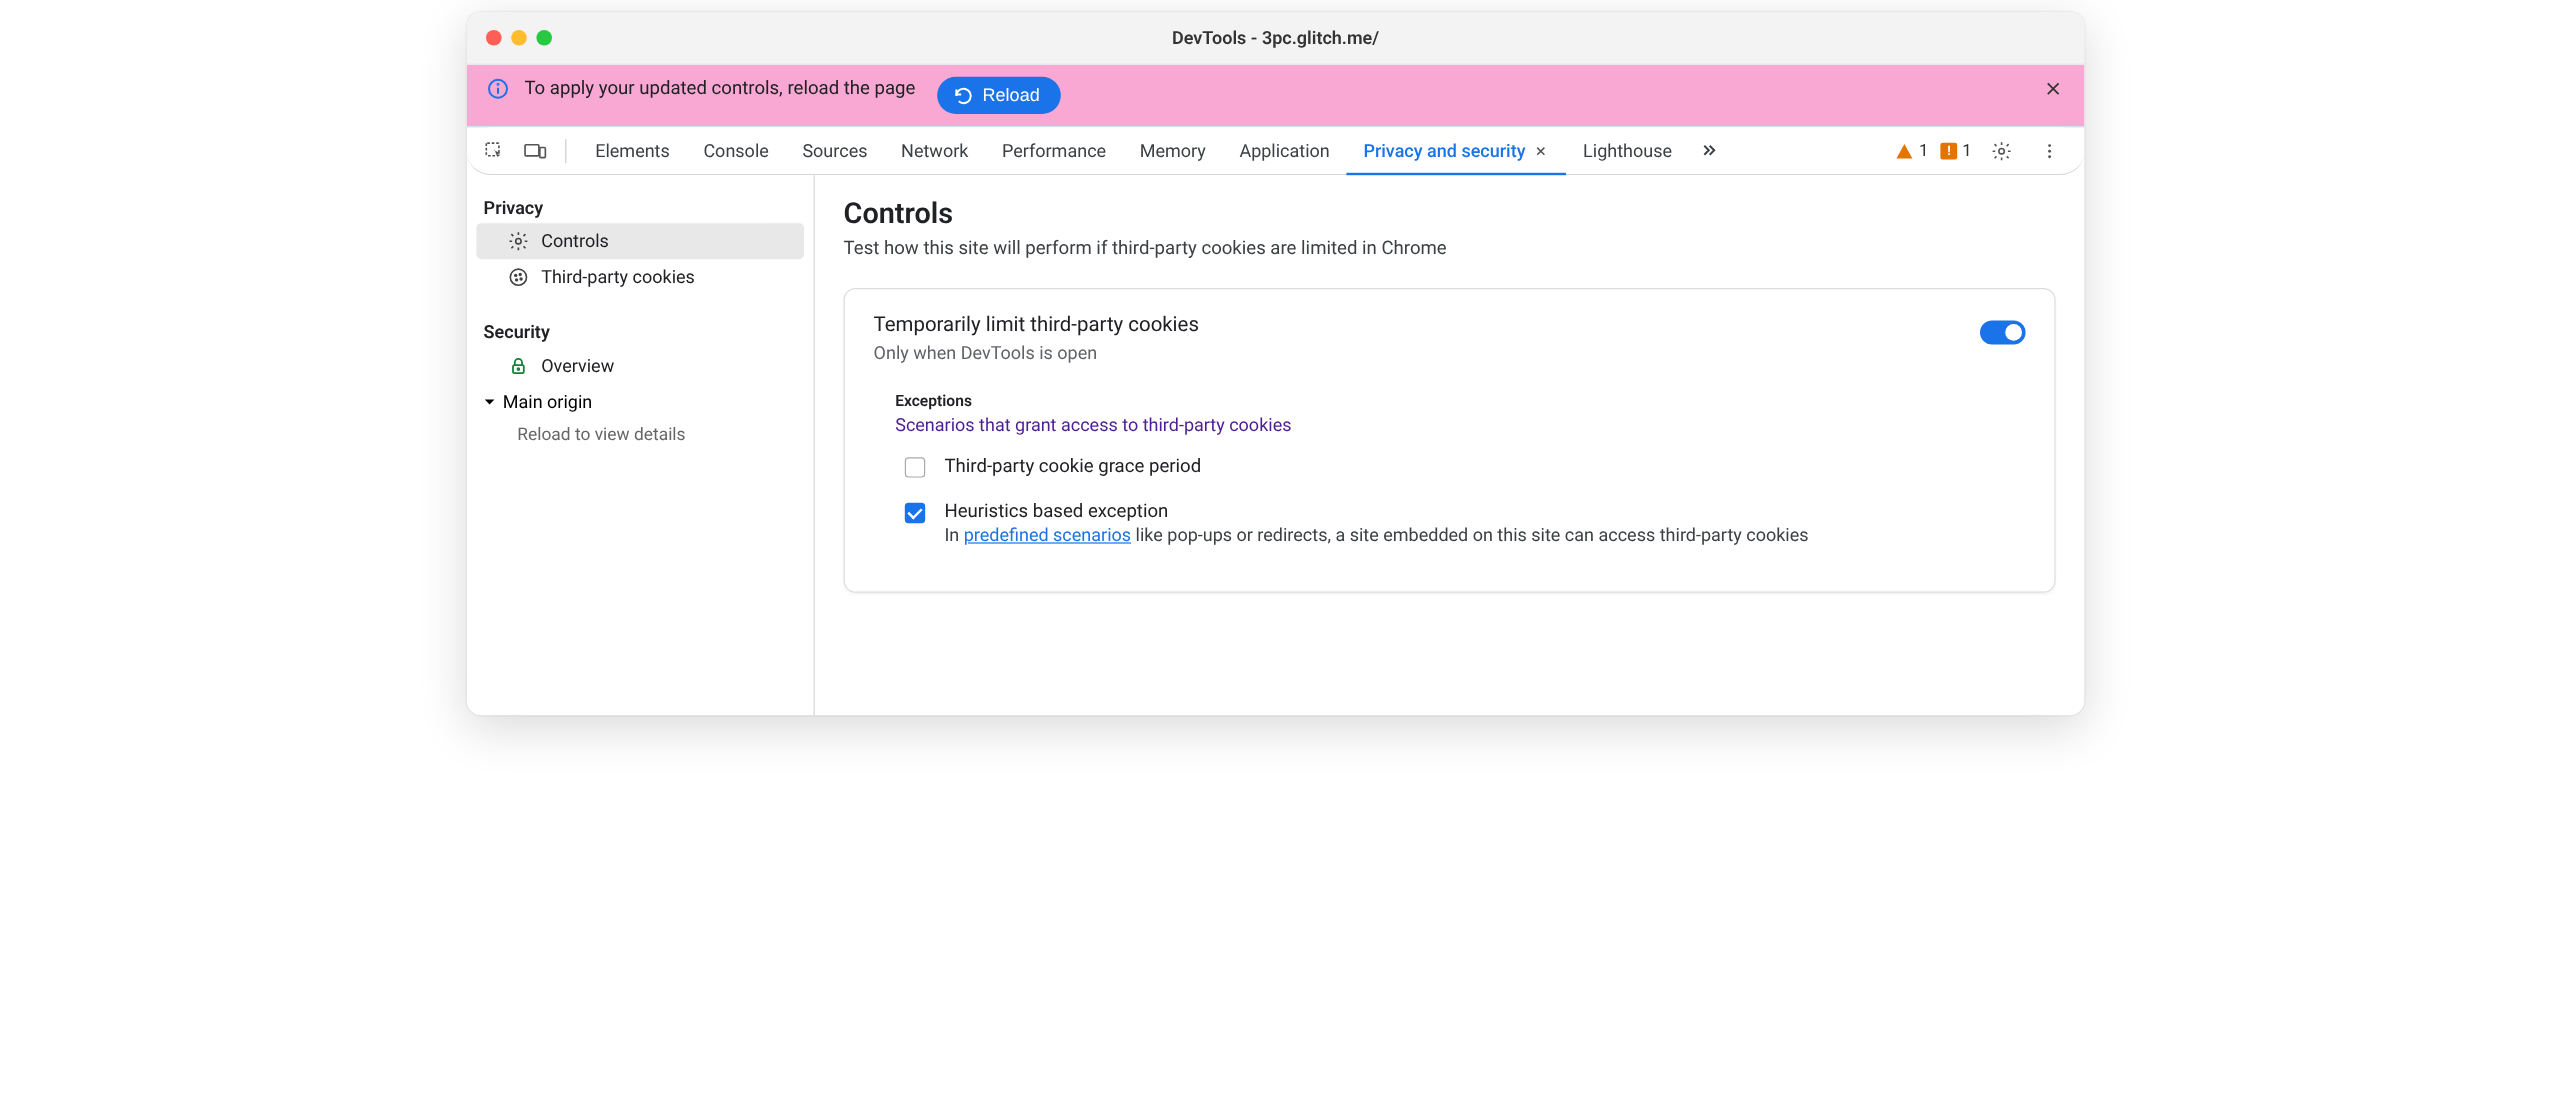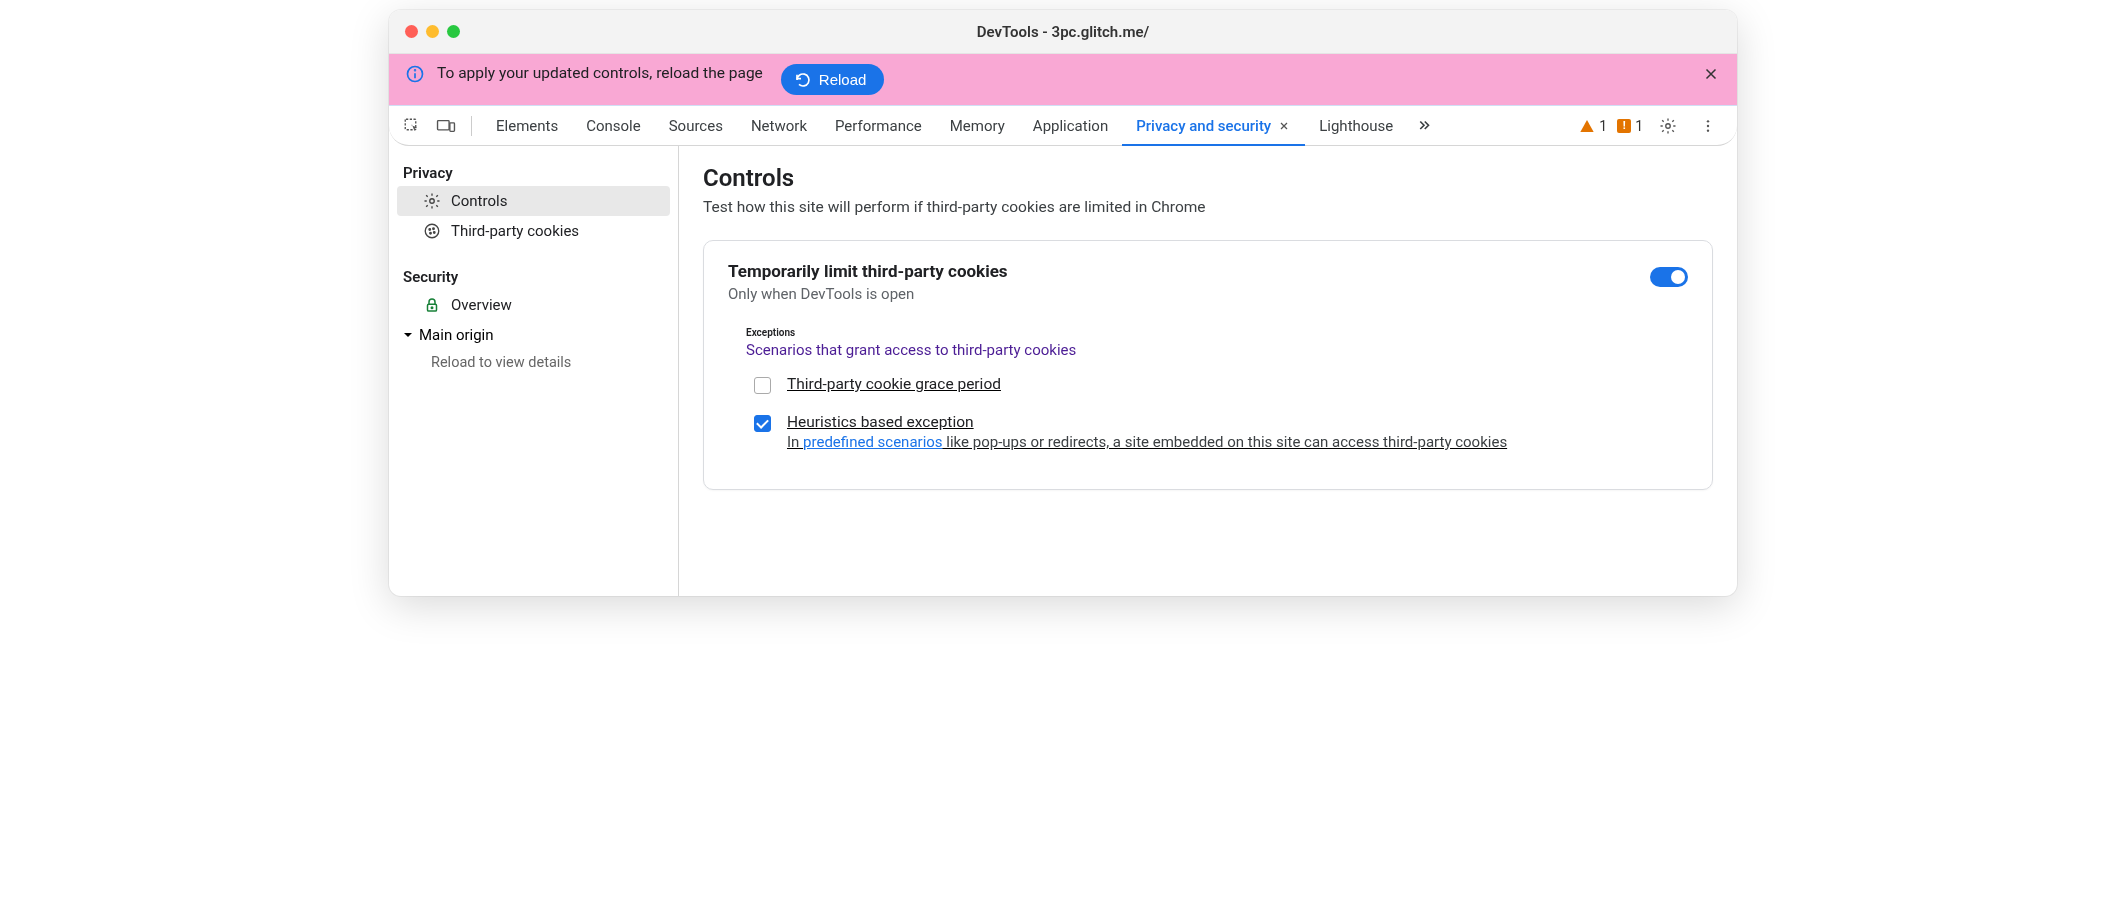--- a/index.html
+++ b/index.html
@@ -202,38 +202,38 @@
   .card {
     border:1px solid #dadce0;
     border-radius:10px;
     padding:20px 24px;
     box-shadow: 0 1px 2px rgba(0,0,0,0.04);
   }
   .card-head {
     display:flex;align-items:flex-start;justify-content:space-between;gap:20px;
   }
   .card-title {
-    font-size:17px;font-weight:700;color:#202124;margin-bottom:4px;
+    font-size:17px;font-weight:400;color:#202124;margin-bottom:4px;
   }
   .card-caption {
     font-size:15px;color:#5f6368;
   }
   .switch {
     width:38px;height:20px;background:#1a73e8;border-radius:10px;position:relative;cursor:pointer;margin-top:6px;flex-shrink:0;
   }
   .switch::after {
     content:'';width:14px;height:14px;background:#fff;border-radius:50%;position:absolute;right:3px;top:3px;
   }
   .exceptions {
     margin-top:24px;margin-left:18px;
   }
-  .exc-title { font-weight:600;font-size:10px;color:#202124;margin-bottom:3px;}
+  .exc-title { font-weight:600;font-size:13px;color:#202124;margin-bottom:3px;}
   .exc-sub { font-size:15px;color:#4c1d95;margin-bottom:16px;}
   .exc-row {
-    display:flex;gap:16px;align-items:flex-start;margin-bottom:18px;margin-left:8px;text-decoration:underline;
+    display:flex;gap:16px;align-items:flex-start;margin-bottom:18px;margin-left:8px;
   }
   .chk {
     width:17px;height:17px;border:1.5px solid #aaa;border-radius:3px;margin-top:2px;flex-shrink:0;cursor:pointer;background:#fff;
   }
   .chk.checked {
     background:#1a73e8;border-color:#1a73e8;display:flex;align-items:center;justify-content:center;
   }
   .chk.checked::after {
     content:'';width:5px;height:9px;border:solid #fff;border-width:0 2px 2px 0;transform:rotate(45deg);margin-top:-2px;
   }

